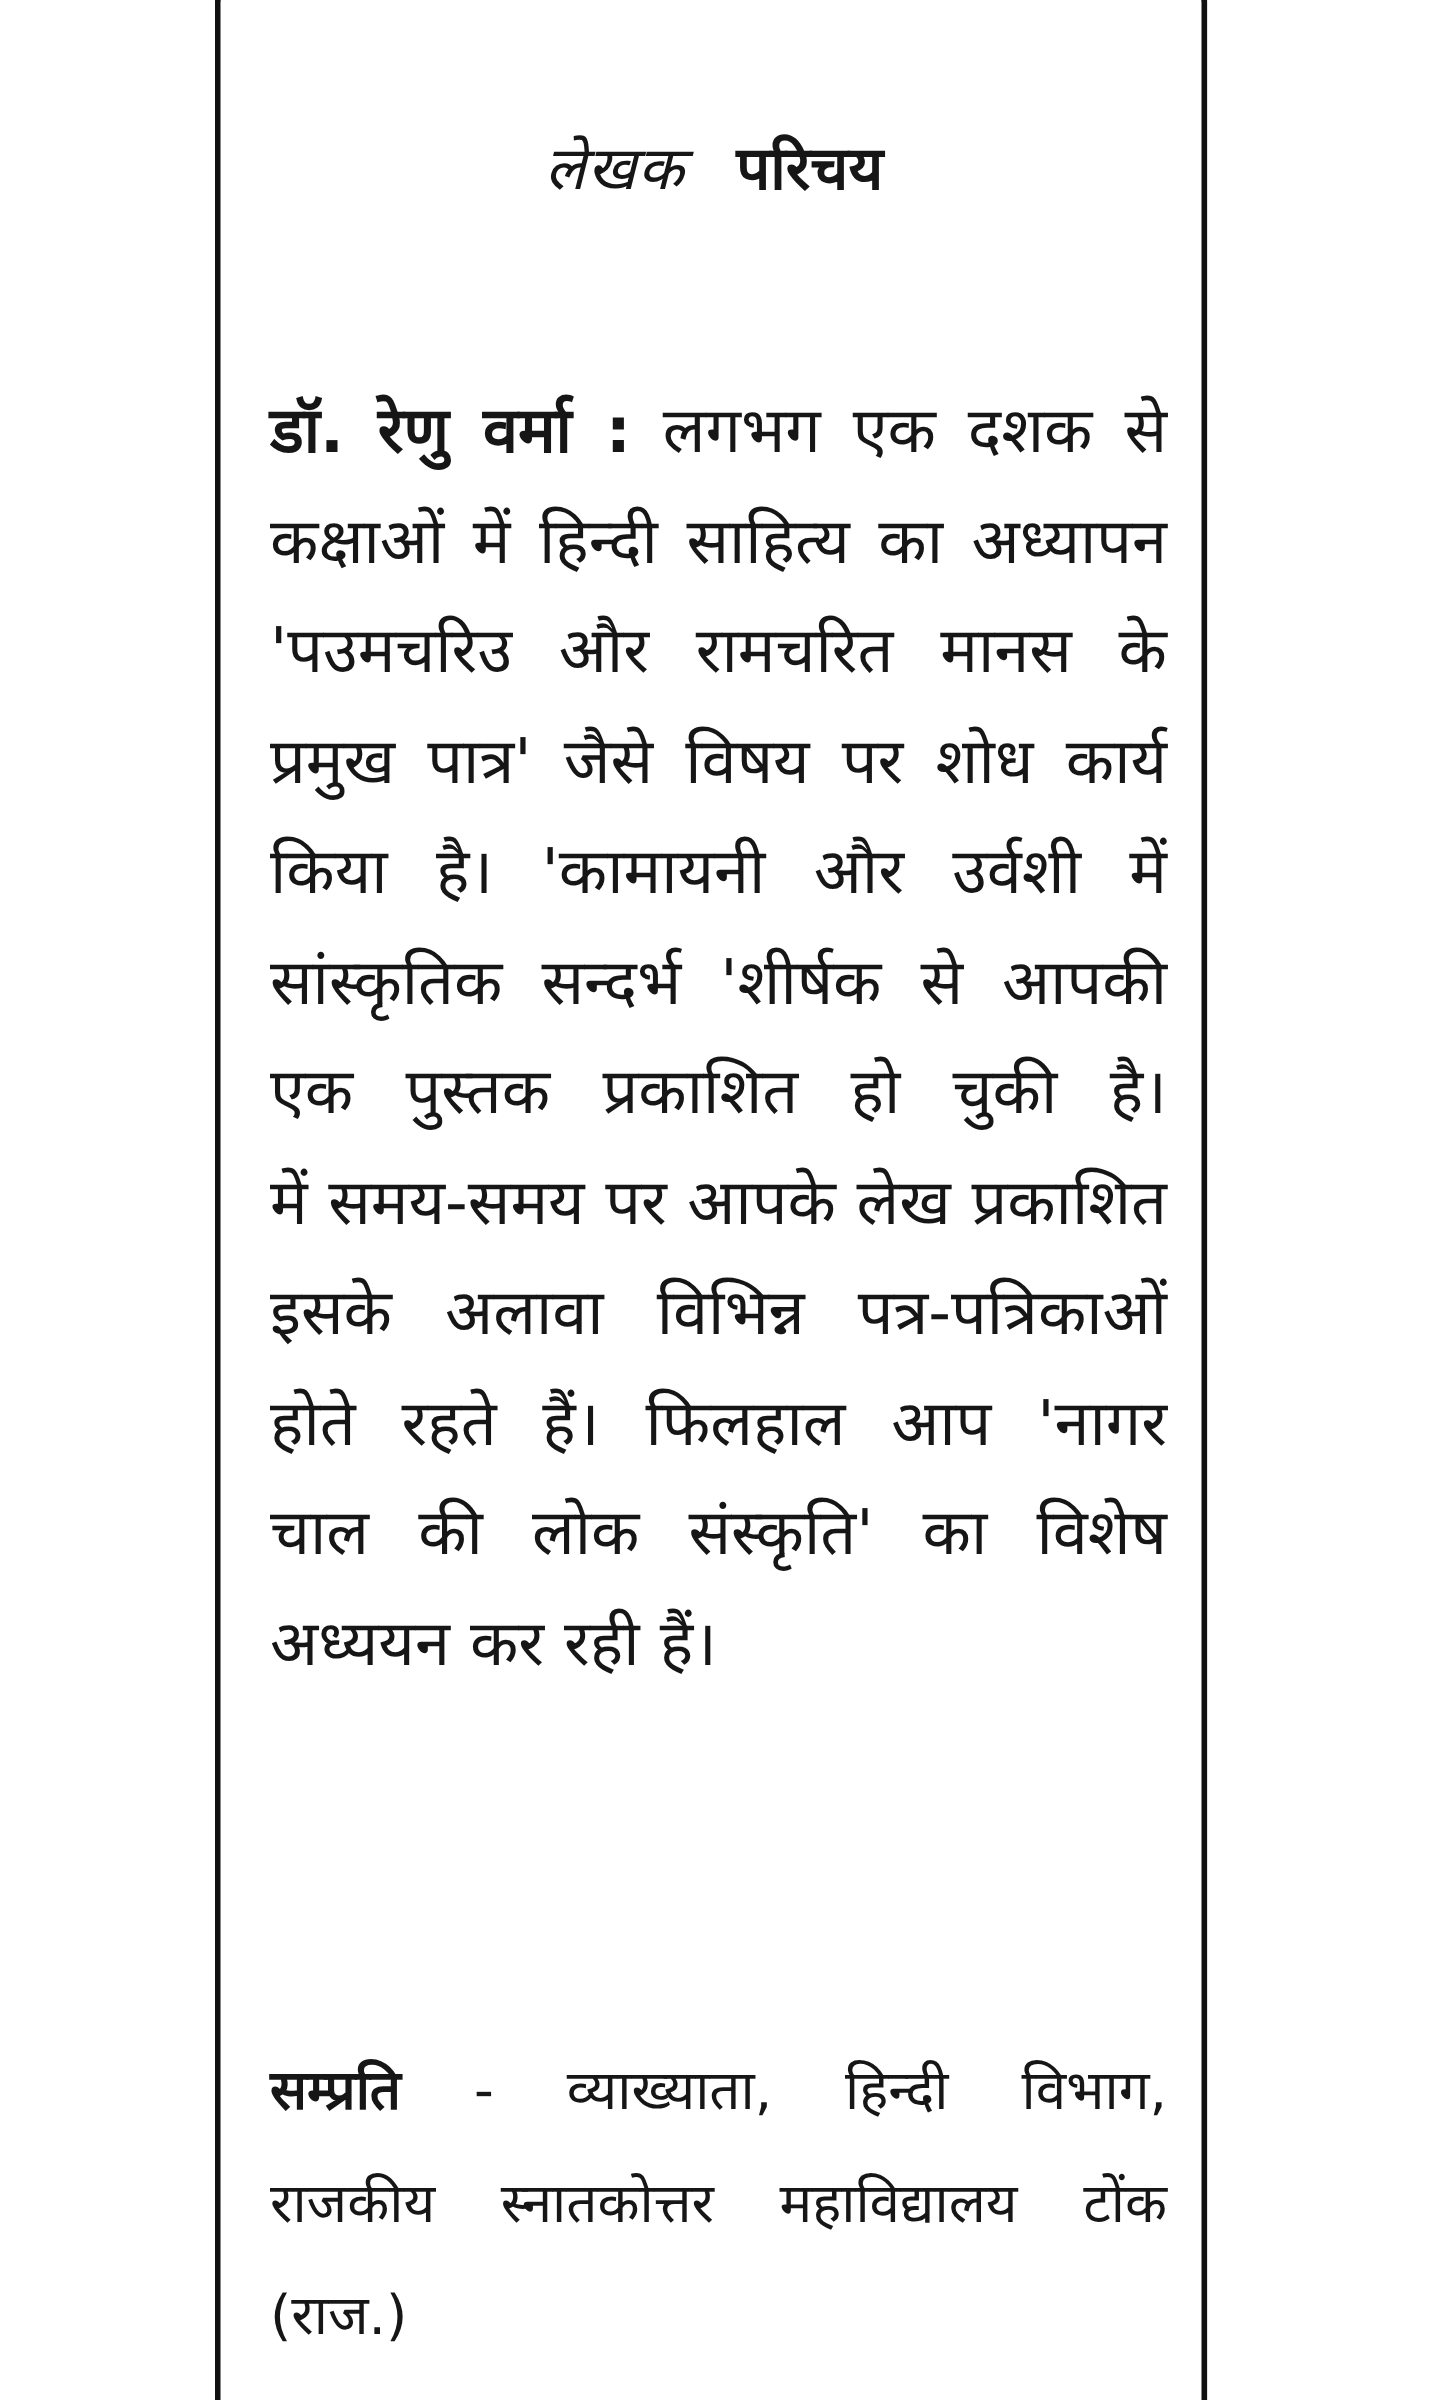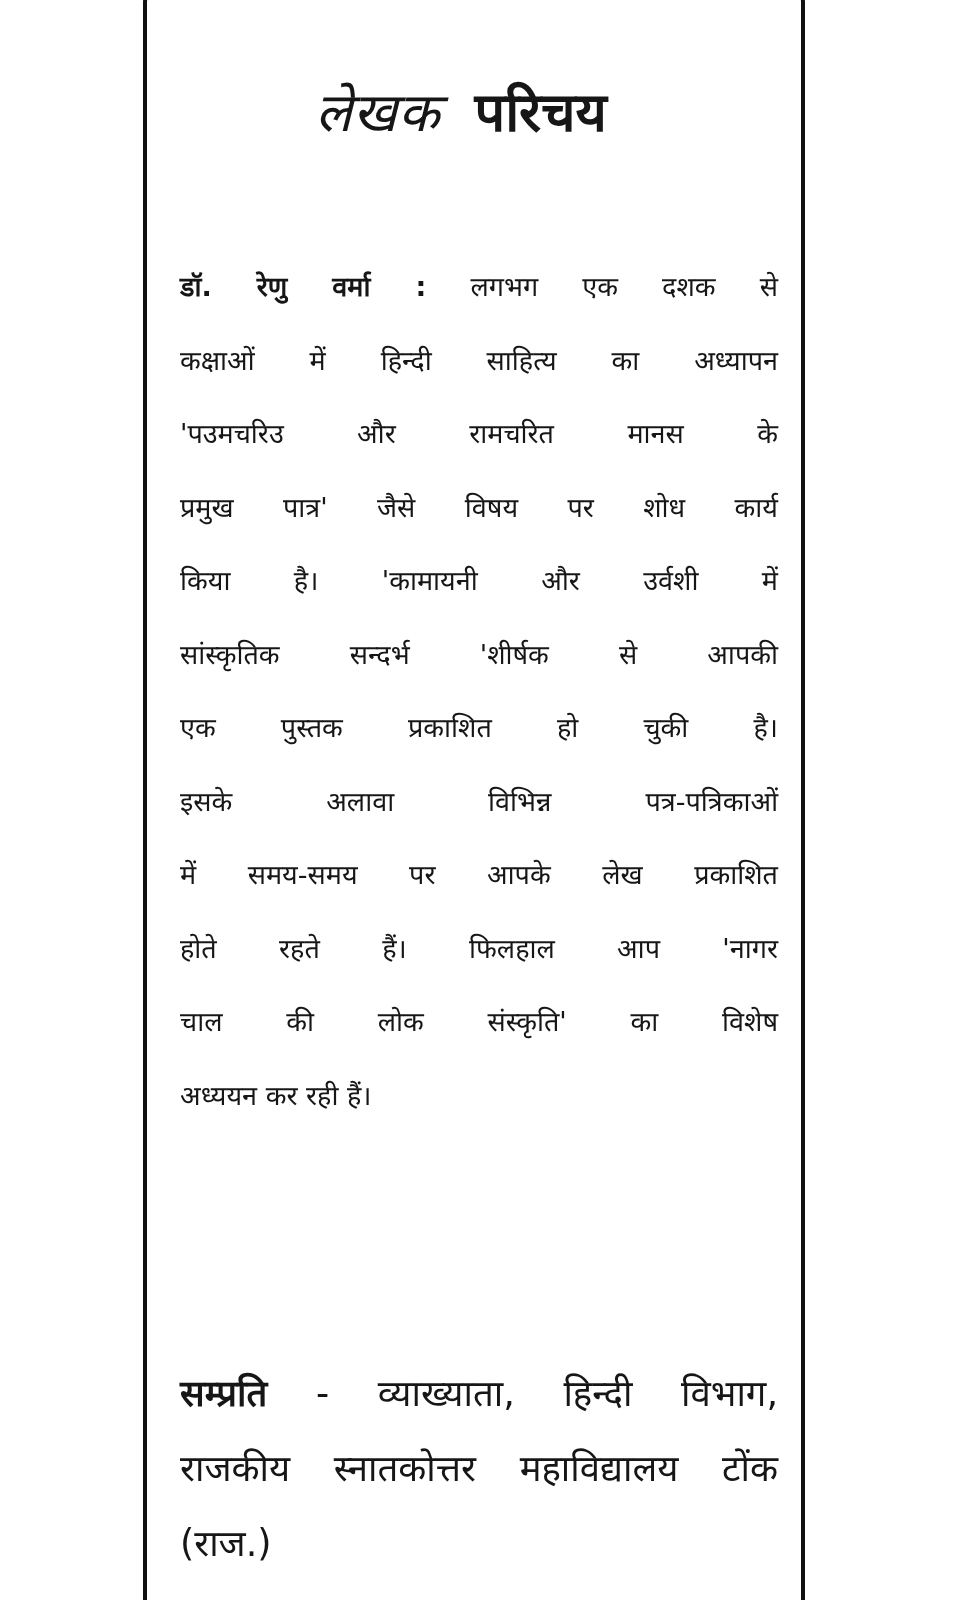--- a/index.html
+++ b/index.html
@@ -22,43 +22,43 @@
     width: 662px;
     height: 1640px;
     border-left: 4px solid #111;
     border-right: 4px solid #111;
     border-top: 4px solid #111;
     border-radius: 14px 14px 0 0;
     box-sizing: border-box;
   }
   .title {
     position: absolute;
-    left: 128px;
+    left: 143px;
     width: 666px;
     top: 78px;
     text-align: center;
-    font-size: 54px;
+    font-size: 40px;
     line-height: 70px;
     white-space: nowrap;
   }
   .title .w1 {
     font-style: italic;
     font-weight: normal;
     margin-right: 34px;
     letter-spacing: 1px;
   }
   .title .w2 {
     font-weight: bold;
   }
   .bio {
     position: absolute;
     left: 180px;
     top: 250px;
     width: 598px;
-    font-size: 27px;
+    font-size: 42px;
     line-height: 73.5px;
     text-align: justify;
     text-align-last: left;
   }
   .bio .line {
     display: block;
     text-align: justify;
     text-align-last: justify;
     white-space: nowrap;
     height: 73.5px;
@@ -102,22 +102,22 @@
 </div>
 
 <div class="bio">
   <span class="line"><span class="bold">डॉ. रेणु वर्मा :</span><span> लगभग एक दशक से</span></span>
   <span class="line">कक्षाओं में हिन्दी साहित्य का अध्यापन</span>
   <span class="line">'पउमचरिउ और रामचरित मानस के</span>
   <span class="line">प्रमुख पात्र' जैसे विषय पर शोध कार्य</span>
   <span class="line">किया है। 'कामायनी और उर्वशी में</span>
   <span class="line">सांस्कृतिक सन्दर्भ 'शीर्षक से आपकी</span>
   <span class="line">एक पुस्तक प्रकाशित हो चुकी है।</span>
+  <span class="line">में समय-समय पर आपके लेख प्रकाशित</span>
   <span class="line">इसके अलावा विभिन्न पत्र-पत्रिकाओं</span>
-  <span class="line">में समय-समय पर आपके लेख प्रकाशित</span>
   <span class="line">होते रहते हैं। फिलहाल आप 'नागर</span>
   <span class="line">चाल की लोक संस्कृति' का विशेष</span>
   <span class="line last">अध्ययन कर रही हैं।</span>
 </div>
 
 <div class="current">
   <span class="line"><span class="bold">सम्प्रति</span><span> - </span><span>व्या</span><span class="u">ख्या</span><span>ता, हिन्दी विभाग,</span></span>
   <span class="line">राजकीय स्नातकोत्तर महाविद्यालय टोंक</span>
   <span class="line last">(राज.)</span>
 </div>

